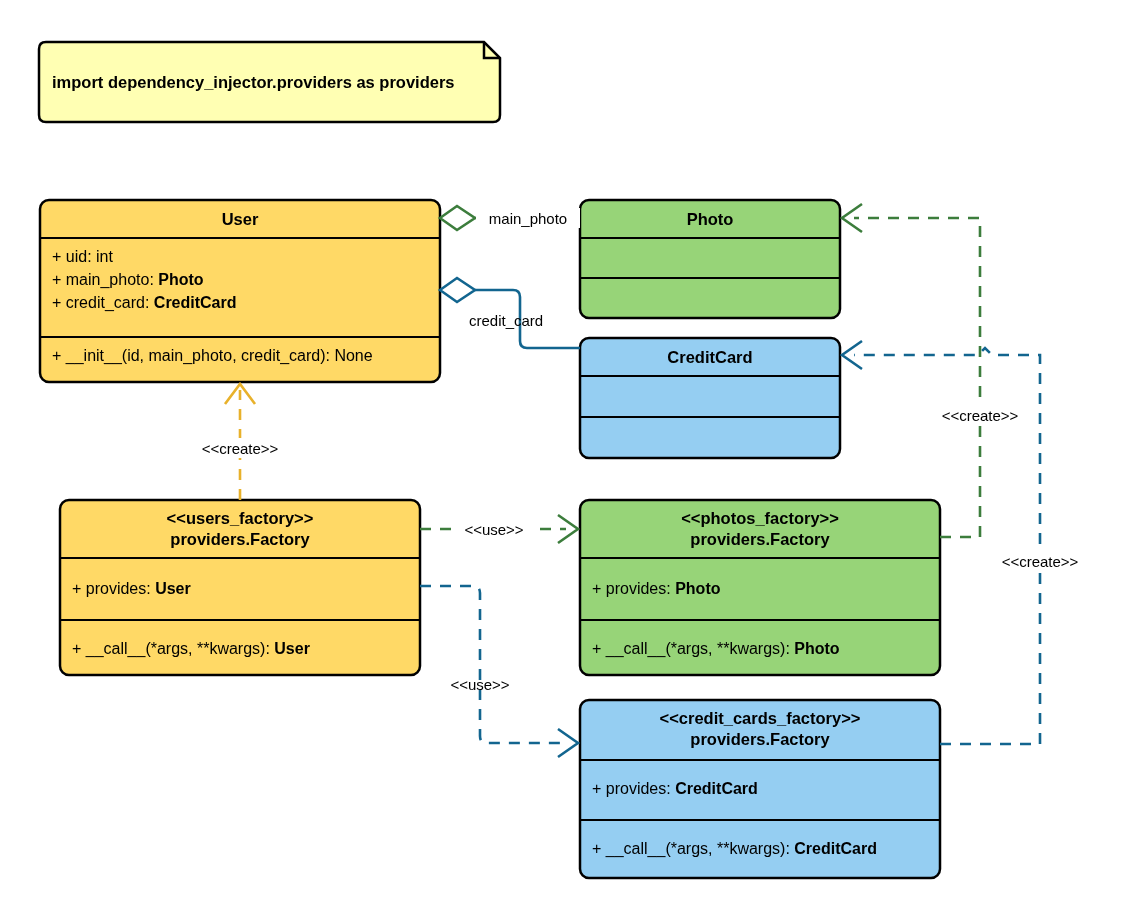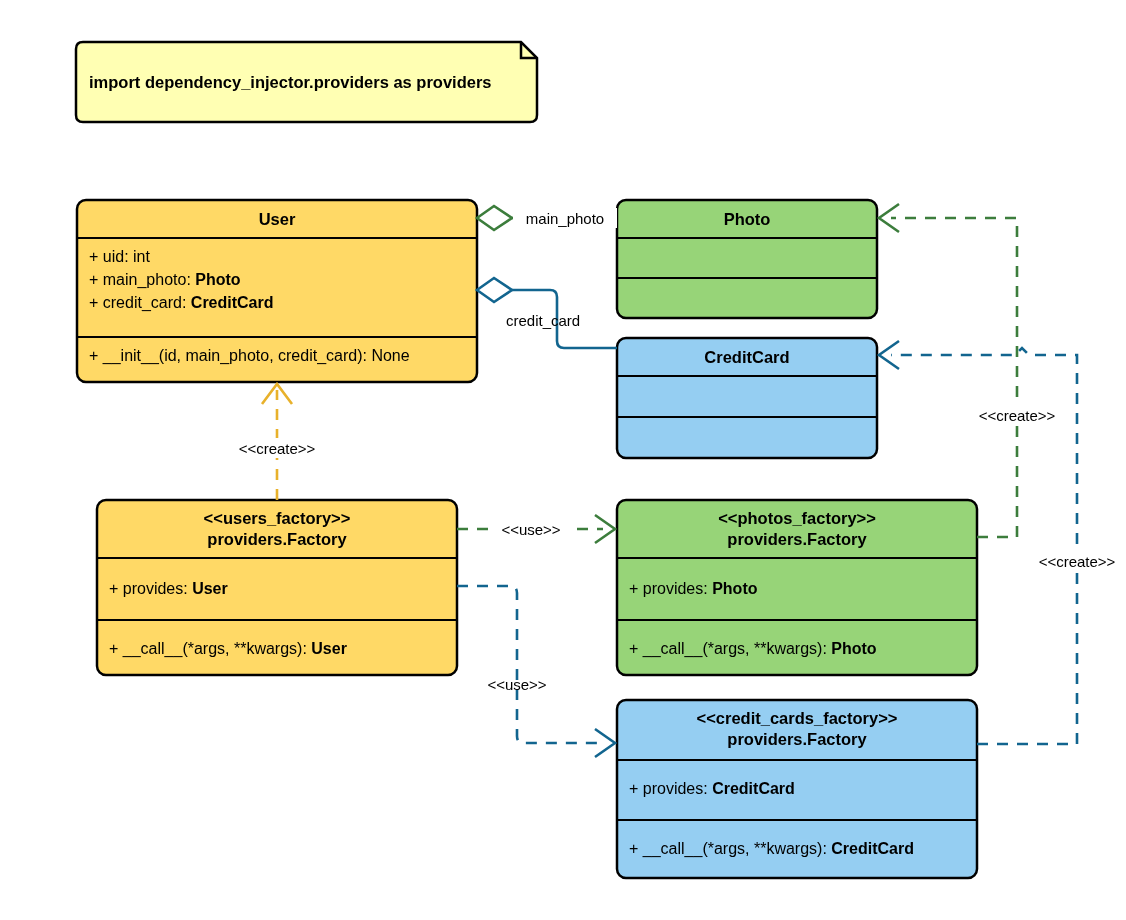--- a/index.html
+++ b/index.html
@@ -10,21 +10,20 @@
   body {
     width: 1126px;
     height: 920px;
     font-family: "Liberation Sans", sans-serif;
     overflow: hidden;
   }
   #diagram-root {
     position: relative;
     width: 942px;
     height: 920px;
-    margin-left: 37px;
   }
   svg#uml {
     position: absolute;
     top: 0;
     left: 0;
     width: 1126px;
     height: 920px;
     display: block;
   }
   .umlbox {

